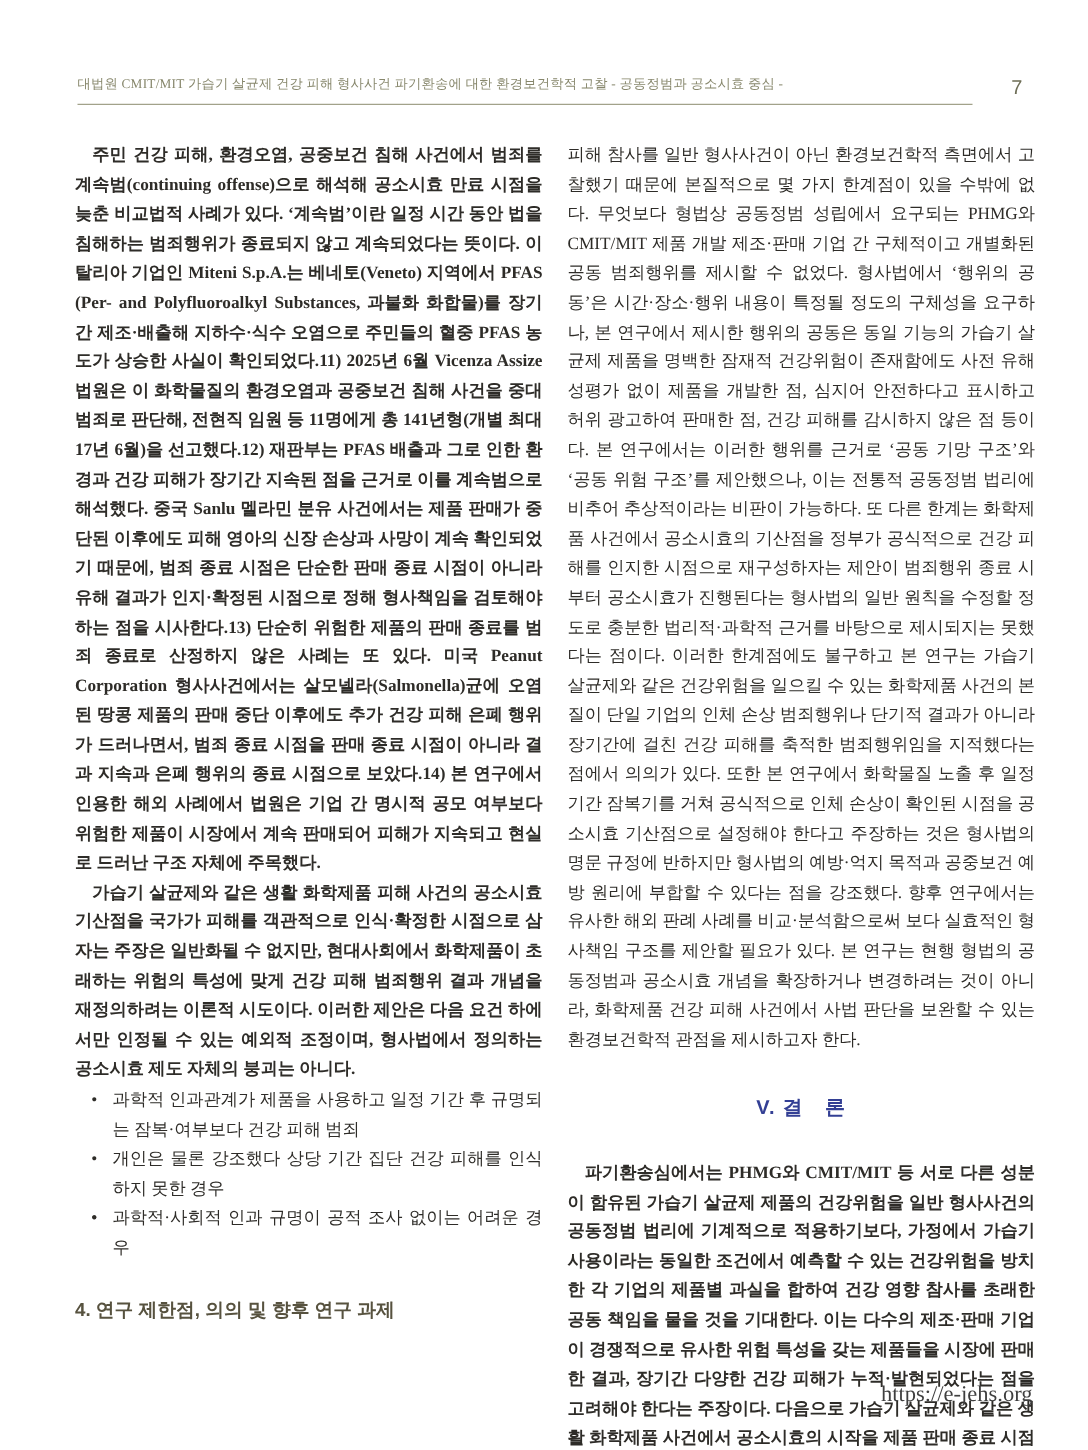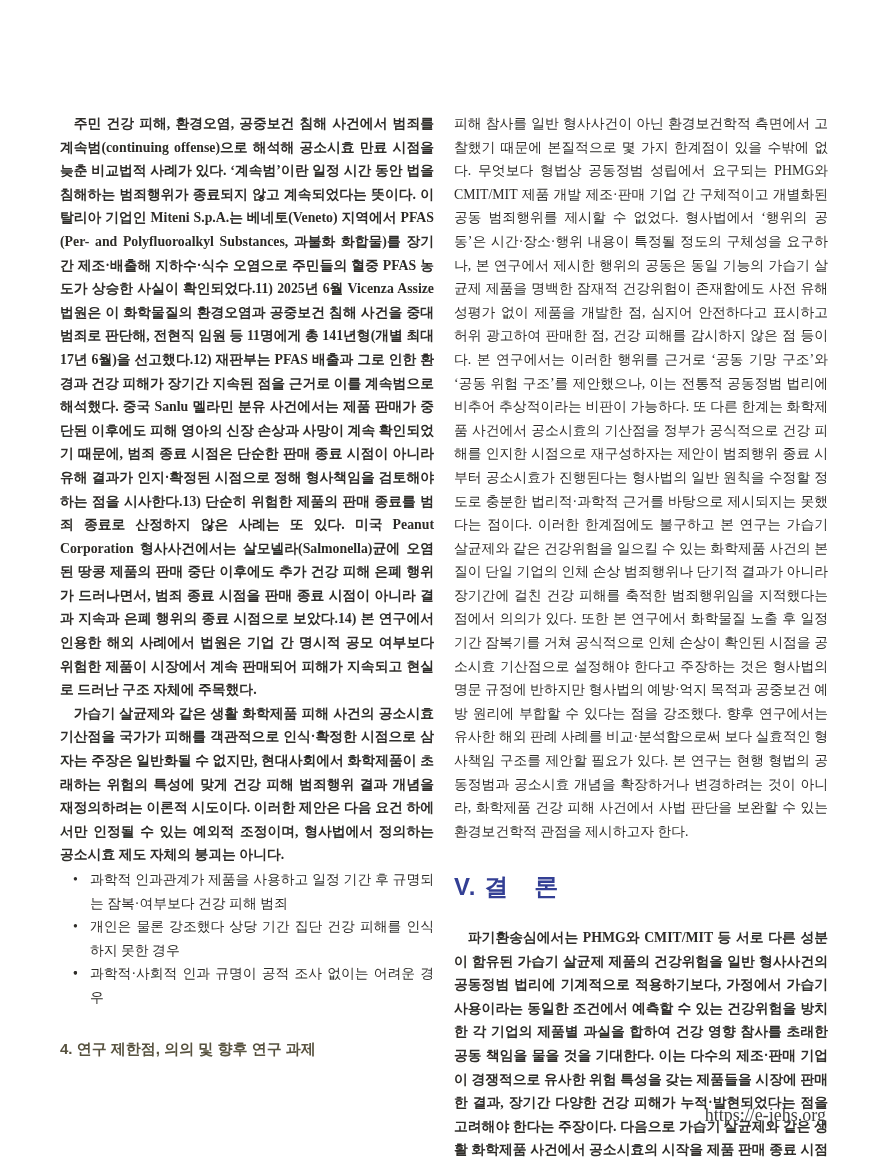--- a/index.html
+++ b/index.html
@@ -79,42 +79,47 @@
     font-weight: bold;
     font-size: 15px;
     color: #57523f;
     margin: 27px 0 5px 0;
     text-align: left;
     text-indent: 0;
   }
   .conclusion-heading {
     font-family: "Liberation Sans", "DejaVu Sans", sans-serif;
     font-weight: bold;
-    font-size: 24px;
+    font-size: 16px;
     color: #333f94;
-    text-align: left;
+    text-align: center;
     margin: 32px 0 27px 0;
     letter-spacing: 1px;
   }
   
   .footer {
     position: absolute;
     right: 44px;
     bottom: 34px;
     font-size: 18px;
     color: #3f3f3f;
     font-family: "Liberation Serif", "DejaVu Serif", serif;
   }
   .footer .journal-url { text-decoration: none; color: #3f3f3f; cursor: pointer; }
 </style>
 </head>
 <body>
 
 <div class="page">
 
+  <div class="header">
+    <div class="running-title">대법원 CMIT/MIT 가습기 살균제 건강 피해 형사사건 파기환송에 대한 환경보건학적 고찰 - 공동정범과 공소시효 중심 -</div>
+    <div class="page-number">7</div>
+    <div class="header-rule"></div>
+  </div>
 
   <div class="columns">
 
     <section class="col">
       <p class="indent">주민 건강 피해, 환경오염, 공중보건 침해 사건에서 범죄를 계속범(continuing offense)으로 해석해 공소시효 만료 시점을 늦춘 비교법적 사례가 있다. ‘계속범’이란 일정 시간 동안 법을 침해하는 범죄행위가 종료되지 않고 계속되었다는 뜻이다. 이탈리아 기업인 Miteni S.p.A.는 베네토(Veneto) 지역에서 PFAS (Per- and Polyfluoroalkyl Substances, 과불화 화합물)를 장기간 제조·배출해 지하수·식수 오염으로 주민들의 혈중 PFAS 농도가 상승한 사실이 확인되었다.11) 2025년 6월 Vicenza Assize 법원은 이 화학물질의 환경오염과 공중보건 침해 사건을 중대범죄로 판단해, 전현직 임원 등 11명에게 총 141년형(개별 최대 17년 6월)을 선고했다.12) 재판부는 PFAS 배출과 그로 인한 환경과 건강 피해가 장기간 지속된 점을 근거로 이를 계속범으로 해석했다. 중국 Sanlu 멜라민 분유 사건에서는 제품 판매가 중단된 이후에도 피해 영아의 신장 손상과 사망이 계속 확인되었기 때문에, 범죄 종료 시점은 단순한 판매 종료 시점이 아니라 유해 결과가 인지·확정된 시점으로 정해 형사책임을 검토해야 하는 점을 시사한다.13) 단순히 위험한 제품의 판매 종료를 범죄 종료로 산정하지 않은 사례는 또 있다. 미국 Peanut Corporation 형사사건에서는 살모넬라(Salmonella)균에 오염된 땅콩 제품의 판매 중단 이후에도 추가 건강 피해 은폐 행위가 드러나면서, 범죄 종료 시점을 판매 종료 시점이 아니라 결과 지속과 은폐 행위의 종료 시점으로 보았다.14) 본 연구에서 인용한 해외 사례에서 법원은 기업 간 명시적 공모 여부보다 위험한 제품이 시장에서 계속 판매되어 피해가 지속되고 현실로 드러난 구조 자체에 주목했다.</p>
       <p class="indent">가습기 살균제와 같은 생활 화학제품 피해 사건의 공소시효 기산점을 국가가 피해를 객관적으로 인식·확정한 시점으로 삼자는 주장은 일반화될 수 없지만, 현대사회에서 화학제품이 초래하는 위험의 특성에 맞게 건강 피해 범죄행위 결과 개념을 재정의하려는 이론적 시도이다. 이러한 제안은 다음 요건 하에서만 인정될 수 있는 예외적 조정이며, 형사법에서 정의하는 공소시효 제도 자체의 붕괴는 아니다.</p>
       <ul class="criteria">
         <li>
           <span class="blt">•</span>
           <span>과학적 인과관계가 제품을 사용하고 일정 기간 후 규명되는 잠복·여부보다 건강 피해 범죄</span>

